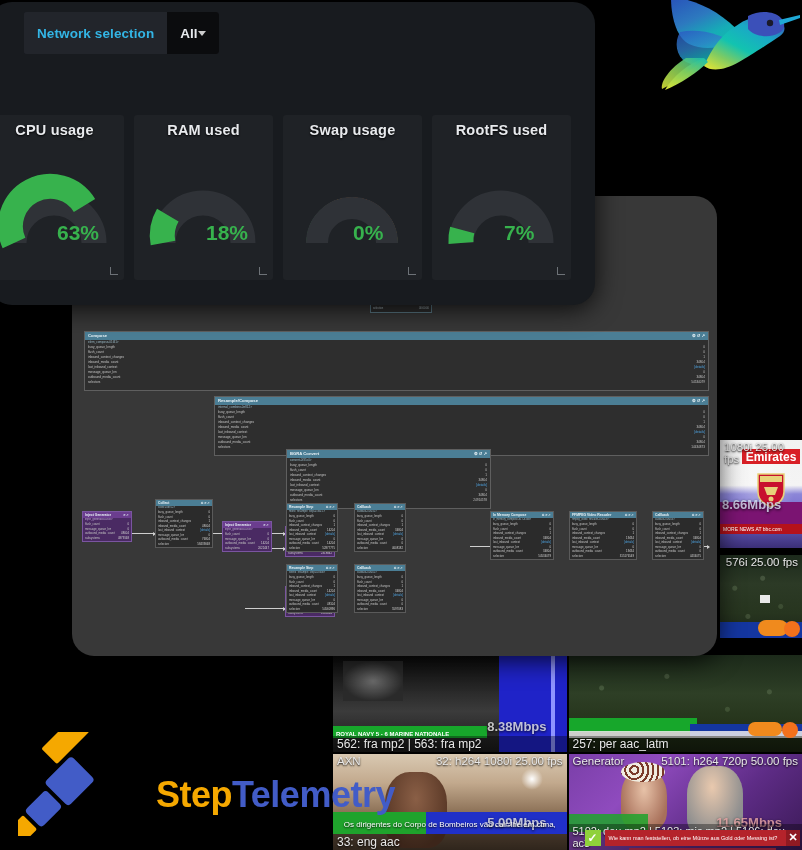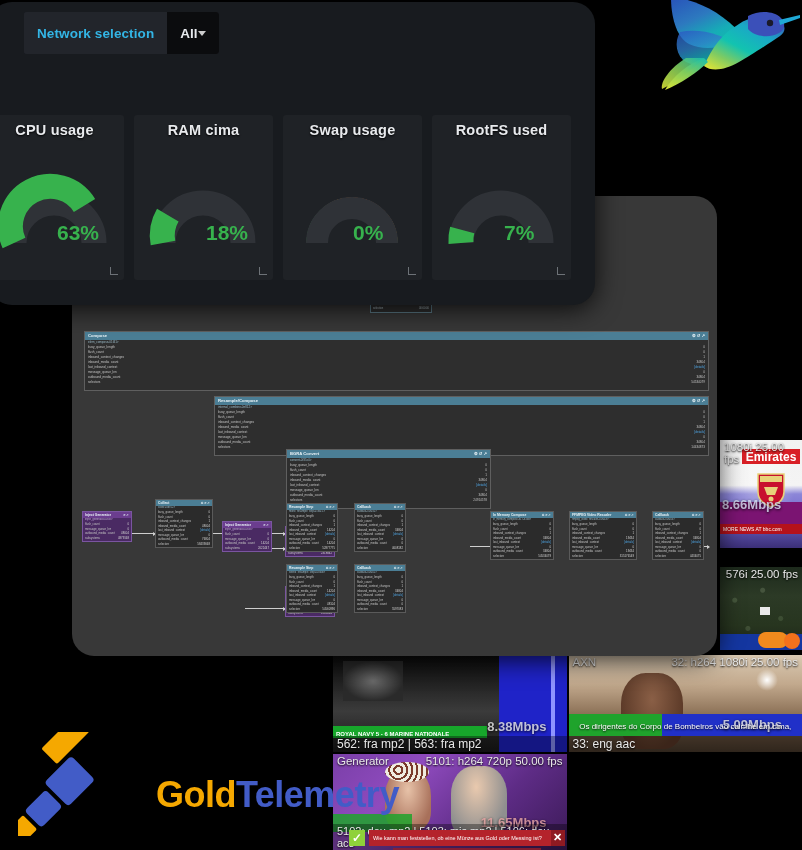--- a/index.html
+++ b/index.html
@@ -123,21 +123,21 @@
             <path d="M 20 96 A 49 49 0 1 1 118 96" fill="none" stroke="url(#arcgrad1)" stroke-width="3"></path>
             <path d="M 29 96 A 40 40 0 1 1 109 96" fill="none" stroke="#2f3237" stroke-width="25" stroke-linecap="butt"></path>
             <path d="M 29 96 A 40 40 0 0 1 99.5 58.5" fill="none" stroke="#37b24d" stroke-width="25" stroke-linecap="butt"></path>
             <text class="gauge-value" x="72" y="93" fill="#37b24d" font-size="21" font-weight="bold">63%</text>
           </svg>
         </div>
         <div class="resize-grip"></div>
       </div>
 
       <div class="gf-panel">
-        <div class="gf-panel-title">RAM cima</div>
+        <div class="gf-panel-title">RAM used</div>
         <div class="gf-gauge">
           <svg width="139" height="110" viewBox="0 0 139 110">
             <path d="M 20 96 A 49 49 0 1 1 118 96" fill="none" stroke="url(#arcgrad1)" stroke-width="3"></path>
             <path d="M 29 96 A 40 40 0 1 1 109 96" fill="none" stroke="#2f3237" stroke-width="25"></path>
             <path d="M 29 96 A 40 40 0 0 1 33.8 68.2" fill="none" stroke="#37b24d" stroke-width="25"></path>
             <text class="gauge-value" x="72" y="93" fill="#37b24d" font-size="21" font-weight="bold">18%</text>
           </svg>
         </div>
         <div class="resize-grip"></div>
       </div>
@@ -781,21 +781,21 @@
       <div style="position:absolute;left:0;right:0;bottom:14px;height:10px;background:#b5121b;color:#fff;
                   font-size:5px;display:flex;align-items:center;padding-left:3px;z-index:4;">
         <span>MORE NEWS AT bbc.com</span>
       </div>
       <div class="vtop" style="justify-content:flex-end;">
         <span style="color:#e8e8e8;">1080i 25.00 fps</span>
       </div>
       <div class="vbitrate" style="left:2px;right:auto;bottom:36px;color:#cfd6e8;">8.66Mbps</div>
     </div>
 
-    <div class="vtile" style="height:83px;margin-top:19px;">
+    <div class="vtile" style="height:83px;margin-top:7px;">
       <div class="vscene" style="background:linear-gradient(#1d2a1c 0%,#2c3a26 35%,#27351f 70%,#1b2418 100%);"></div>
       <div class="vscene" style="background:
              radial-gradient(circle at 18% 40%, rgba(160,190,140,.22) 0 2px, transparent 3px),
              radial-gradient(circle at 52% 28%, rgba(180,200,160,.2) 0 2px, transparent 3px),
              radial-gradient(circle at 74% 62%, rgba(150,180,130,.18) 0 2px, transparent 3px),
              radial-gradient(circle at 34% 74%, rgba(170,195,150,.18) 0 2px, transparent 3px);"></div>
       <div style="position:absolute;left:40px;top:40px;width:10px;height:8px;background:#e9e9e9;z-index:3;"></div>
       <div class="vtop" style="justify-content:flex-end;">
         <span>576i 25.00 fps</span>
       </div>
@@ -815,20 +815,36 @@
       <div style="position:absolute;left:10px;top:6px;width:60px;height:40px;
                   background:radial-gradient(ellipse at 50% 50%, #6b6b6b, #2a2a2a 70%);"></div>
       <div style="position:absolute;right:0;top:0;bottom:0;width:68px;background:#1f23c8;"></div>
       <div style="position:absolute;right:12px;top:0;bottom:0;width:4px;background:#8f94ff;"></div>
       <div style="position:absolute;left:0;bottom:14px;height:12px;width:66%;background:#17a72b;z-index:3;"></div>
       <div style="position:absolute;left:3px;bottom:15px;font-size:6px;color:#fff;z-index:4;font-weight:bold;">ROYAL NAVY 5 - 6 MARINE NATIONALE</div>
       <div class="vbitrate">8.38Mbps</div>
       <div class="vbottom">562: fra mp2 | 563: fra mp2</div>
     </div>
 
+    <div class="vtile">
+      <div class="vscene" style="background:linear-gradient(#1c2a1a 0%,#2e3f26 40%,#243219 75%,#18210f 100%);"></div>
+      <div class="vscene" style="background:
+             radial-gradient(circle at 14% 34%, rgba(170,200,150,.2) 0 2px, transparent 3px),
+             radial-gradient(circle at 42% 22%, rgba(185,205,165,.18) 0 2px, transparent 3px),
+             radial-gradient(circle at 68% 56%, rgba(160,190,140,.18) 0 2px, transparent 3px),
+             radial-gradient(circle at 86% 38%, rgba(175,200,155,.18) 0 2px, transparent 3px);"></div>
+      <div style="position:absolute;left:0;bottom:20px;height:14px;width:55%;background:#17a72b;z-index:3;"></div>
+      <div style="position:absolute;left:52%;right:0;bottom:16px;height:12px;background:#1436a0;z-index:3;"></div>
+      <div style="position:absolute;left:0;right:0;bottom:14px;height:7px;background:rgba(235,235,235,.85);z-index:4;"></div>
+      <div style="position:absolute;right:20px;bottom:16px;width:34px;height:14px;background:#f08a1d;
+                  border-radius:7px;z-index:5;"></div>
+      <div style="position:absolute;right:4px;bottom:14px;width:16px;height:16px;background:#f2711c;
+                  border-radius:50%;z-index:6;"></div>
+      <div class="vbottom">257: per aac_latm</div>
+    </div>
 
     <div class="vtile">
       <div class="vscene" style="background:linear-gradient(#d9c9b2 0%,#c2a98d 30%,#8a6f55 62%,#4a3a2c 100%);"></div>
       <div style="position:absolute;left:52px;top:18px;width:62px;height:76px;
                   background:radial-gradient(ellipse at 50% 35%, #8a5f46, #5c3a28 72%);border-radius:40% 40% 30% 30%;"></div>
       <div style="position:absolute;right:24px;top:14px;width:22px;height:22px;border-radius:50%;
                   background:radial-gradient(circle,#fff,rgba(255,255,255,0) 70%);"></div>
       <div style="position:absolute;left:0;bottom:16px;height:22px;width:42%;background:#1fa32c;z-index:2;"></div>
       <div style="position:absolute;left:40%;right:0;bottom:16px;height:22px;background:#2030c8;z-index:2;"></div>
       <div style="position:absolute;left:0;right:0;bottom:20px;text-align:center;color:#fff;font-size:8px;
@@ -913,17 +929,17 @@
   <div id="otel">
     <svg width="140" height="104" viewBox="0 0 140 104">
       <g transform="rotate(-45 70 52)">
         <rect x="62" y="-6" width="46" height="22" rx="2" fill="#f5a800"></rect>
         <rect x="40" y="20" width="38" height="34" rx="4" fill="#425cc7"></rect>
         <rect x="6" y="26" width="30" height="24" rx="4" fill="#425cc7"></rect>
         <rect x="-20" y="28" width="22" height="20" rx="2" fill="#f5a800"></rect>
       </g>
     </svg>
     <div class="otel-text">
-      <span class="otel-open">Gold</span><span class="otel-tel">Telemetry</span>
+      <span class="otel-open">Step</span><span class="otel-tel">Telemetry</span>
     </div>
   </div>
 
 </div>
 
 </body></html>

